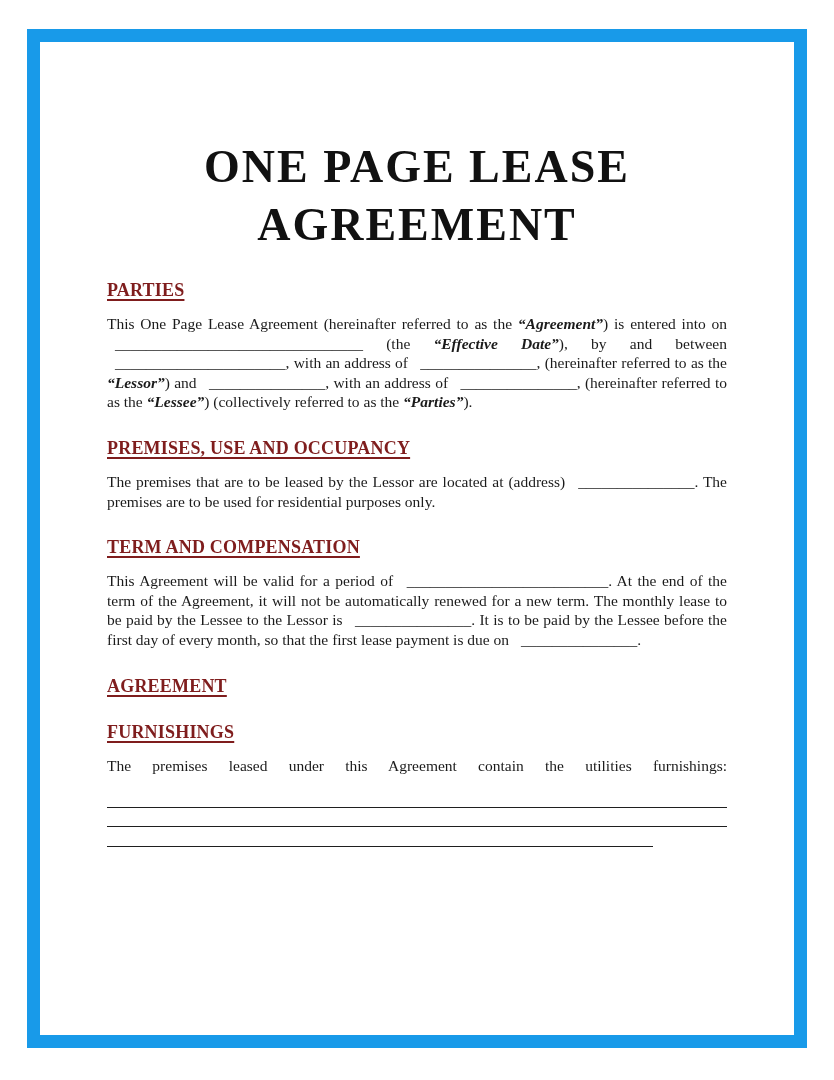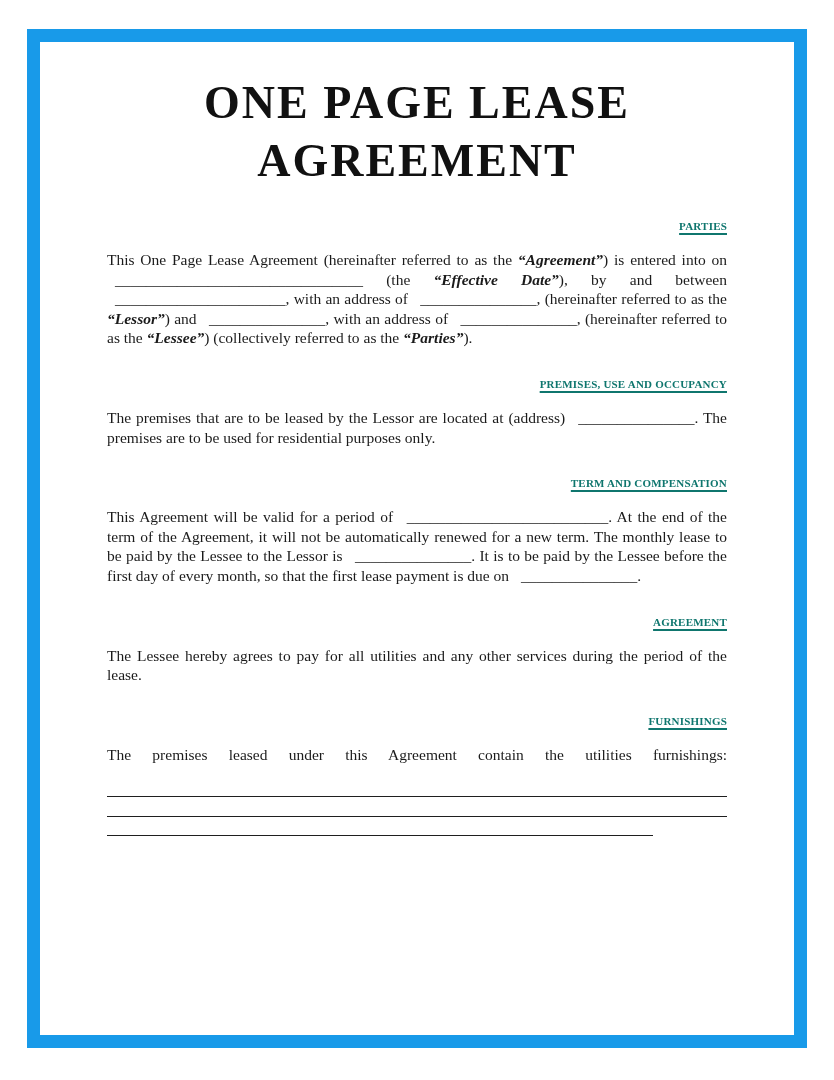--- a/index.html
+++ b/index.html
@@ -12,42 +12,41 @@
     color: var(--ink);
   }
   .page-frame {
     position: absolute;
     left: 27px; top: 29px;
     width: 780px; height: 1019px;
     border: 13px solid var(--border-color);
     background: #ffffff;
   }
   .content {
-    padding: 32px 67px 0 67px;
+    padding: 96px 67px 0 67px;
   }
   h1.doc-title {
     margin: 0 0 22px 0;
     font-size: 46px;
     line-height: 58px;
     font-weight: bold;
     letter-spacing: 2px;
     text-align: center;
     color: #111111;
   }
   h2.sec-heading {
     margin: 27px 0 0 0;
-    font-size: 11px;
+    font-size: 18px;
     line-height: 19px;
     font-weight: bold;
     letter-spacing: 0.2px;
     text-decoration: underline;
     text-underline-offset: 3px;
     text-decoration-thickness: 1.5px;
-    color: #0f766e;
-    text-align: right;
+    color: #7f1d1d;
   }
   p.body-para {
     margin: 14px 0 0 0;
     font-size: 15.5px;
     line-height: 19.6px;
     text-align: justify;
   }
   p.force-last { text-align-last: justify; }
   .b { font-weight: bold; font-style: italic; }
   .u { white-space: nowrap; margin-left: 8px; }
@@ -78,21 +77,20 @@
       <p class="body-para"><span>The premises that are to be leased by the Lessor are located at (address) </span><span class="u">_______________</span><span>. The premises are to be used for residential purposes only.</span></p>
     </section>
 
     <section>
       <h2 class="sec-heading">TERM AND COMPENSATION</h2>
       <p class="body-para"><span>This Agreement will be valid for a period of </span><span class="u">__________________________</span><span>. At the end of the term of the Agreement, it will not be automatically renewed for a new term. The monthly lease to be paid by the Lessee to the Lessor is </span><span class="u">_______________</span><span>. It is to be paid by the Lessee before the first day of every month, so that the first lease payment is due on </span><span class="u">_______________</span><span>.</span></p>
     </section>
 
     <section>
       <h2 class="sec-heading">AGREEMENT</h2>
-      <p class="body-para"><span>The Lessee hereby agrees to pay for all utilities and any other services during the period of the lease.</span></p>
     </section>
 
     <section>
       <h2 class="sec-heading">FURNISHINGS</h2>
       <p class="body-para force-last"><span>The premises leased under this Agreement contain the utilities furnishings:</span></p>
       <div class="blank-lines">
         <div class="blank-line"></div>
         <div class="blank-line"></div>
         <div class="blank-line short"></div>
       </div>

